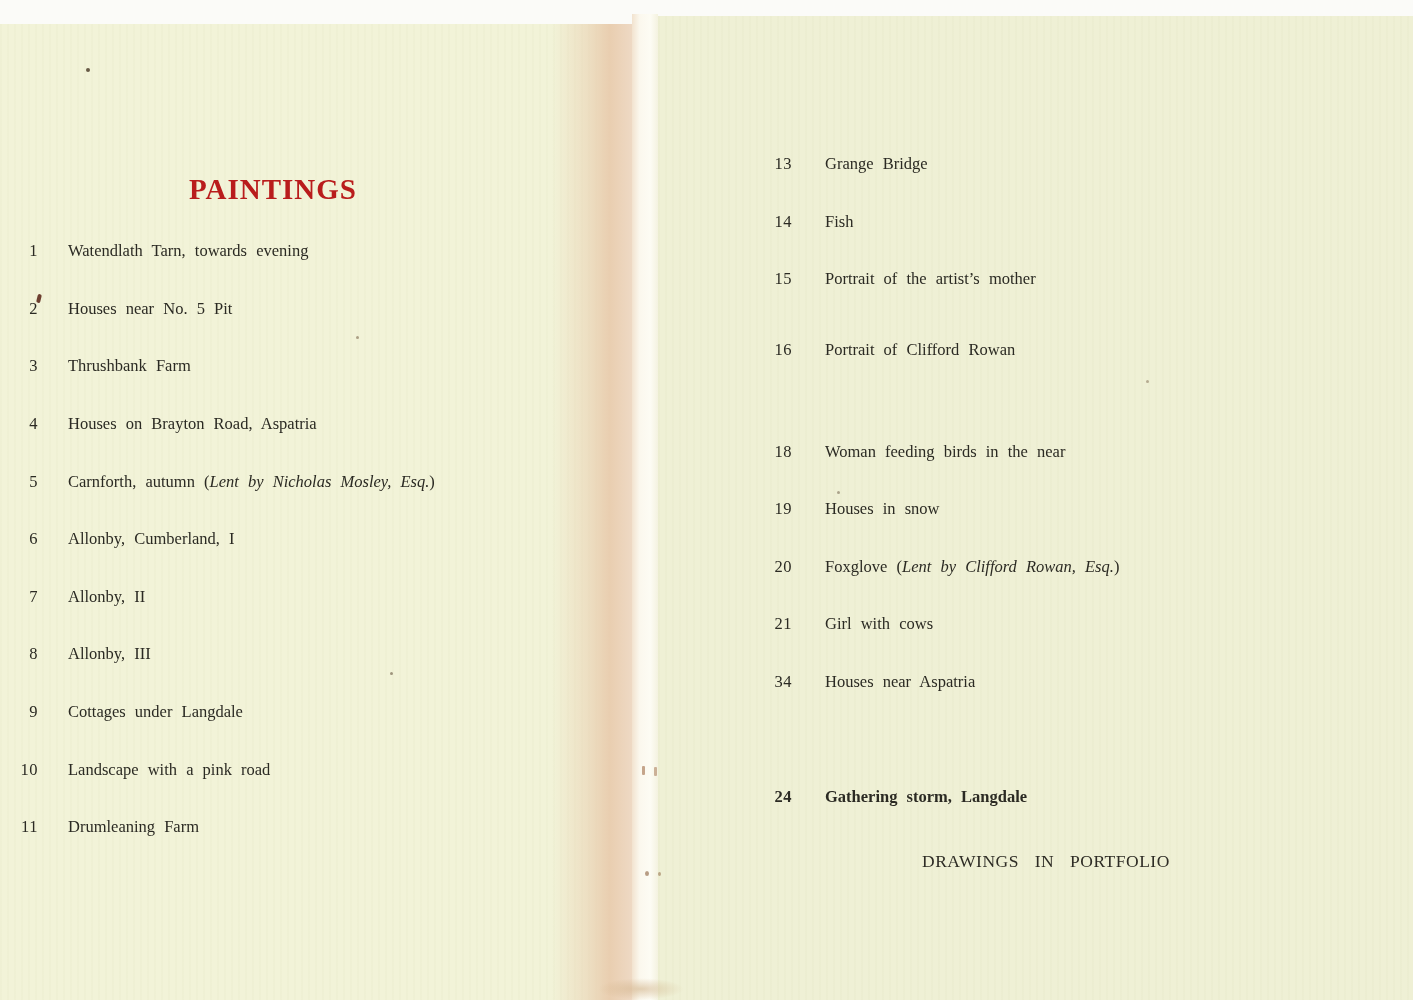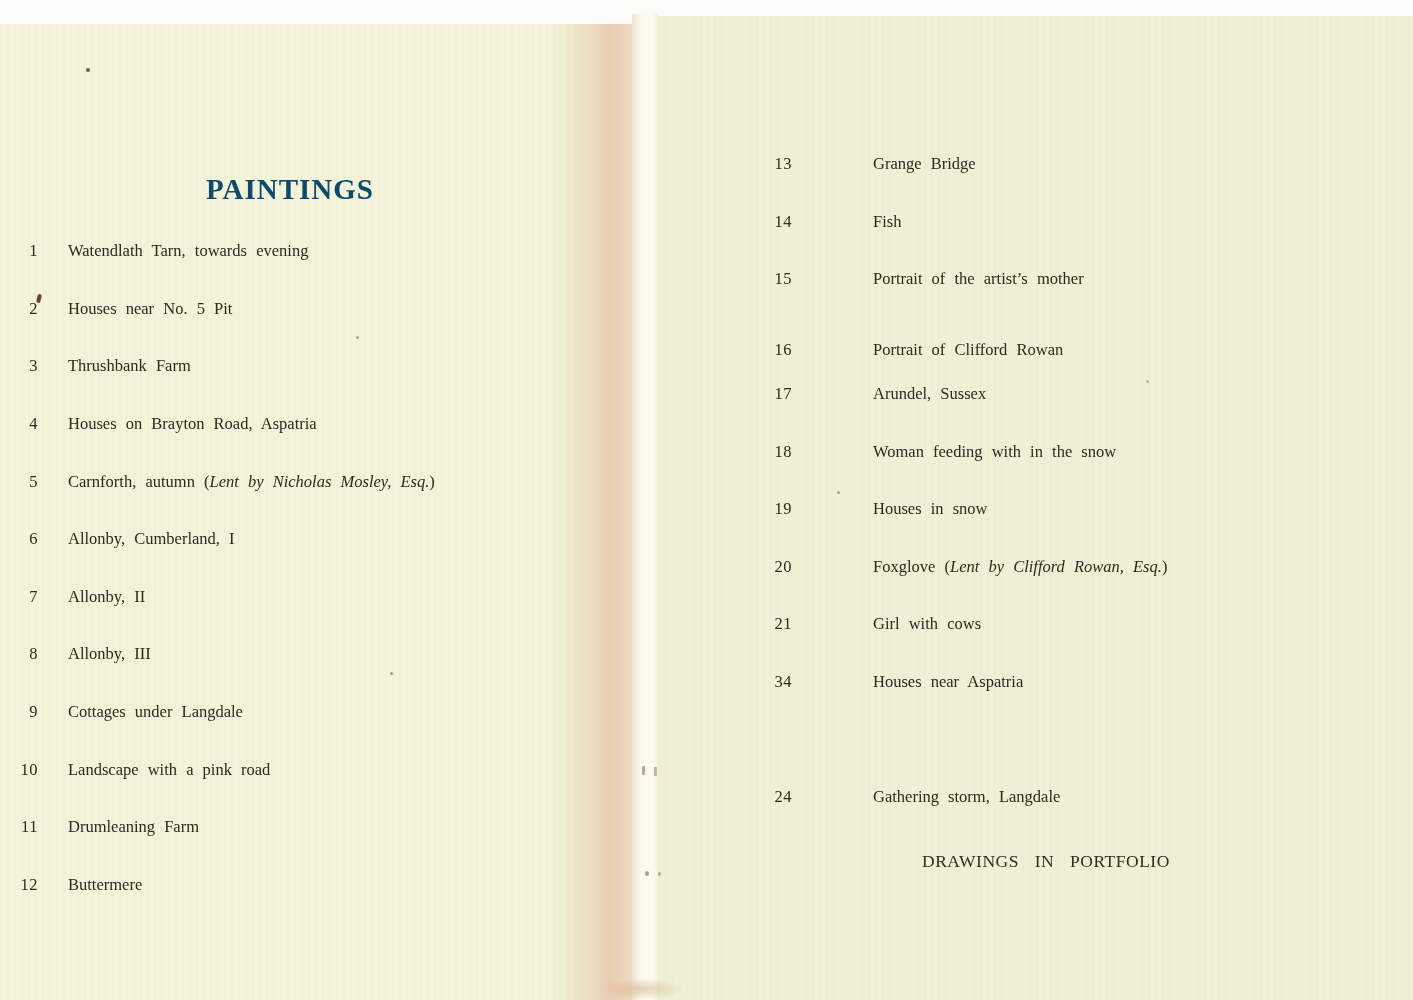--- a/index.html
+++ b/index.html
@@ -25,38 +25,38 @@
   .gutter-gap{
     position:absolute;left:632px;top:14px;bottom:0;width:26px;
     background:linear-gradient(90deg,#f2e3cf 0%,#fbf8ee 30%,#fdfcf4 70%,#f4f2e0 100%);
   }
   .gutter-bottom-smudge{
     position:absolute;left:598px;top:978px;width:86px;height:22px;
     background:radial-gradient(ellipse at center,rgba(205,172,128,0.55),rgba(205,172,128,0) 70%);
   }
   
   .main-title{
-    position:absolute;left:206px;top:154px;
-    font-size:29px;letter-spacing:1px;color:#0c4a6e;
+    position:absolute;left:189px;top:154px;
+    font-size:29px;letter-spacing:1px;color:#b91c1c;
     white-space:nowrap;
   }
   .portfolio-heading{
     position:absolute;left:922px;top:851px;
     font-size:17.5px;letter-spacing:0.5px;word-spacing:11px;
     color:#2e2c25;white-space:nowrap;
   }
   
   .list{position:absolute;top:0;height:1000px;}
   .list-left{left:0;width:632px;}
   .list-right{left:662px;width:751px;}
   .row{position:absolute;left:0;right:0;height:22px;line-height:22px;font-size:16.5px;}
   .row .num{position:absolute;left:10px;width:28px;text-align:right;letter-spacing:0.5px;}
   .row .title{position:absolute;left:68px;white-space:nowrap;word-spacing:5px;}
   .list-right .row .num{left:103px;width:27px;}
-  .list-right .row .title{left:163px;margin-left:48px;}
+  .list-right .row .title{left:163px;}
   .row i{font-style:italic;}
   
   .speck{position:absolute;border-radius:50%;}
   .sp1{left:86px;top:68px;width:4px;height:4px;background:#4f3e2c;opacity:.85;}
   .sp2{left:37px;top:294px;width:4px;height:9px;background:#5f2c1e;border-radius:2px;transform:rotate(14deg);opacity:.9;}
   .sp3{left:356px;top:336px;width:3px;height:3px;background:#9a8b70;opacity:.8;}
   .sp4{left:390px;top:672px;width:3px;height:3px;background:#8a7d66;opacity:.8;}
   .sp5{left:642px;top:766px;width:3px;height:9px;background:#a06c48;border-radius:1px;opacity:.6;}
   .sp6{left:654px;top:767px;width:3px;height:9px;background:#a06c48;border-radius:1px;opacity:.5;}
   .sp7{left:645px;top:871px;width:4px;height:5px;background:#8a5f3c;opacity:.6;}
@@ -115,67 +115,59 @@
         <span class="title"><span>Cottages under Langdale</span></span>
       </div>
       <div class="row" style="top: 758.76px;">
         <span class="num">10</span>
         <span class="title"><span>Landscape with a pink road</span></span>
       </div>
       <div class="row" style="top: 816.4px;">
         <span class="num">11</span>
         <span class="title"><span>Drumleaning Farm</span></span>
       </div>
-      <div class="row" style="top: 874.04px;">
-        <span class="num">12</span>
-        <span class="title"><span>Buttermere</span></span>
-      </div>
     </div>
   <div class="list list-right" id="right-list">
       <div class="row" style="top: 153px;">
         <span class="num">13</span>
         <span class="title"><span>Grange Bridge</span></span>
       </div>
       <div class="row" style="top: 210.55px;">
         <span class="num">14</span>
         <span class="title"><span>Fish</span></span>
       </div>
       <div class="row" style="top: 268.1px;">
         <span class="num">15</span>
         <span class="title"><span>Portrait of the artist’s mother</span></span>
       </div>
       <div class="row" style="top: 339px; text-decoration: underline;">
         <span class="num">16</span>
         <span class="title"><span>Portrait of Clifford Rowan</span></span>
       </div>
-      <div class="row" style="top: 383.2px;">
-        <span class="num">17</span>
-        <span class="title"><span>Arundel, Sussex</span></span>
-      </div>
       <div class="row" style="top: 440.75px;">
         <span class="num">18</span>
-        <span class="title"><span>Woman feeding with in the snow</span></span>
+        <span class="title"><span>Woman feeding birds in the near</span></span>
       </div>
       <div class="row" style="top: 498.3px;">
         <span class="num">19</span>
         <span class="title"><span>Houses in snow</span></span>
       </div>
       <div class="row" style="top: 555.85px;">
         <span class="num">20</span>
         <span class="title"><span>Foxglove (</span><i>Lent by Clifford Rowan, Esq.</i><span>)</span></span>
       </div>
       <div class="row" style="top: 613.4px;">
         <span class="num">21</span>
         <span class="title"><span>Girl with cows</span></span>
       </div>
       <div class="row" style="top: 670.95px;">
         <span class="num">34</span>
         <span class="title"><span>Houses near Aspatria</span></span>
       </div>
-      <div class="row" style="top: 786.05px;">
+      <div class="row" style="top: 786.05px; font-weight: bold;">
         <span class="num">24</span>
         <span class="title"><span>Gathering storm, Langdale</span></span>
       </div>
     </div>
 
   <div class="portfolio-heading">DRAWINGS IN PORTFOLIO</div>
 
   <div class="speck sp1"></div>
   <div class="speck sp2"></div>
   <div class="speck sp3"></div>

